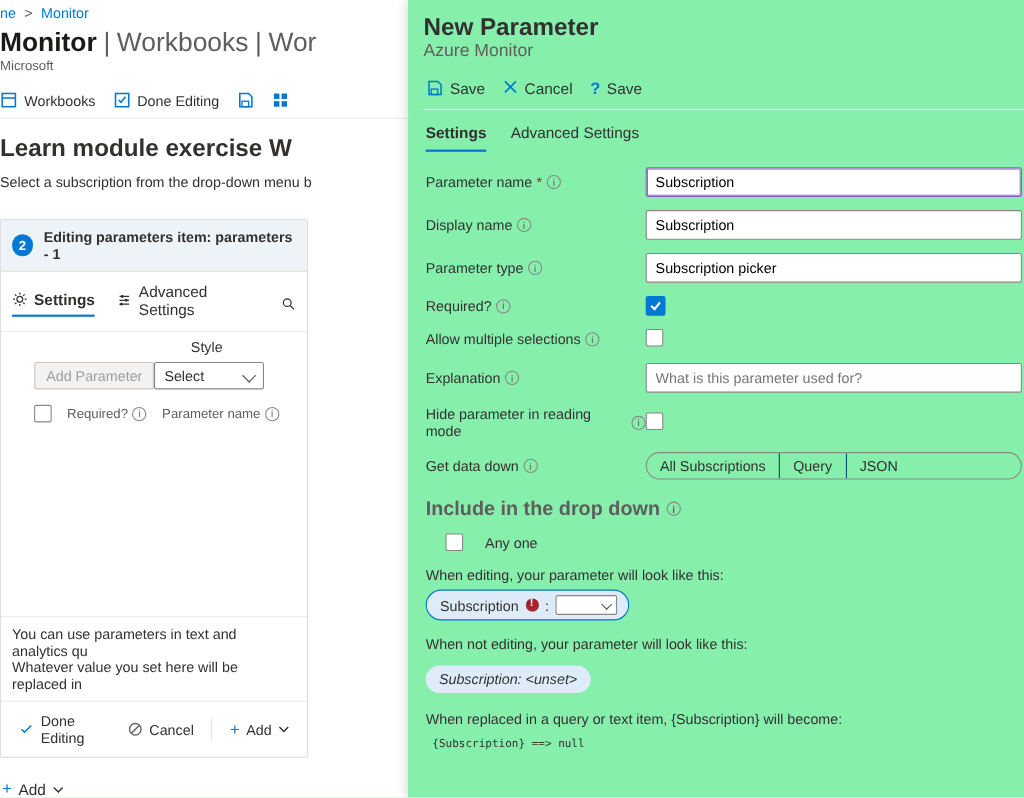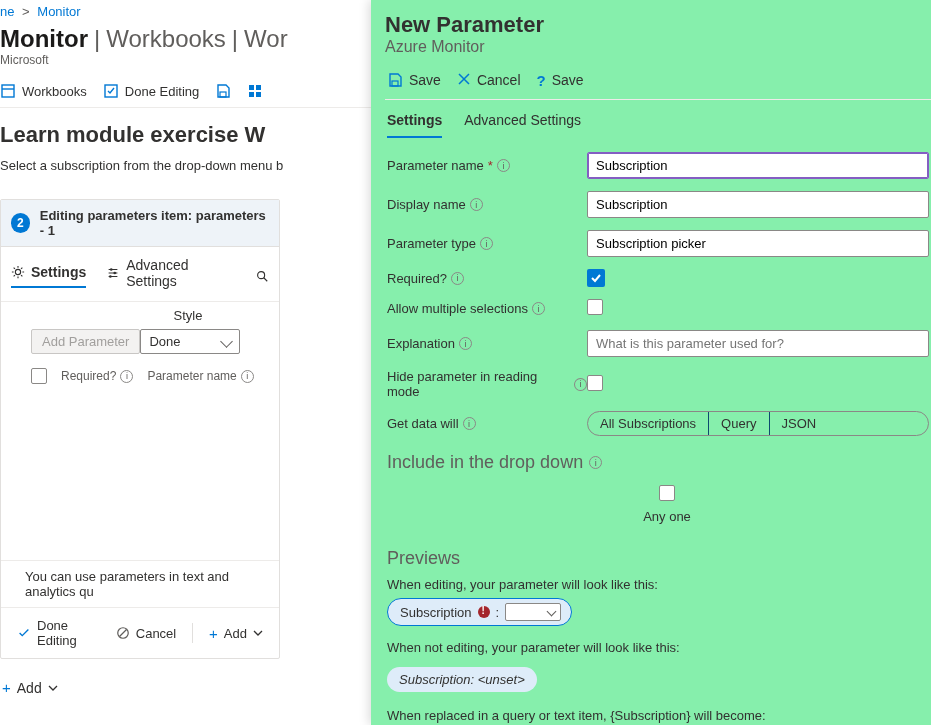--- a/index.html
+++ b/index.html
@@ -25,21 +25,21 @@
   .step-tab.active { font-weight:600; border-bottom:2px solid #0078D4;}
   .col-headers { display:flex; gap:20px; padding:6px 10px 4px 30px; font-size:13px; color:#323130;align-items:flex-end;}
   .col-style { margin-left:116px;}
   .param-row { display:flex; align-items:center; padding:2px 10px 8px 30px;}
   .btn-gray { border:1px solid #c8c6c4; background:#f3f2f1; color:#a19f9d; border-radius:2px; padding:4px 10px; font-size:13px;}
   .select-box { border:1px solid #8a8886; border-radius:2px; padding:4px 26px 4px 8px; font-size:13px; position:relative; min-width:100px; background:#fff;}
   .select-box::after { content:""; position:absolute; right:8px; top:50%; width:8px; height:8px; margin-top:-5px; border-right:1px solid #605e5c; border-bottom:1px solid #605e5c; transform:rotate(45deg);}
   .table-head-row { display:flex; align-items:center; gap:14px; padding:6px 10px 6px 30px; color:#605e5c; font-size:12px;}
   .chk { width:16px; height:16px; border:1px solid #8a8886; border-radius:2px; background:#fff; display:inline-block;}
   .empty-body { height:170px;}
-  .hint-box { border-top:1px solid #edebe9; padding:8px 24px; font-size:13px; color:#323130;}
+  .hint-box { border-top:1px solid #edebe9; padding:8px 10px; font-size:13px; color:#323130;}
   .action-row { border-top:1px solid #edebe9; display:flex; align-items:center; gap:6px; padding:6px 10px;}
   .act-btn { display:flex; align-items:center; gap:6px; padding:4px 6px; font-size:13px; color:#323130; cursor:pointer;}
   .act-divider { width:1px; height:20px; background:#e1dfdd; margin:0 4px;}
   .check-icon{ color:#0078D4;}
   .prohibit-icon{ color:#605e5c;}
   .plus-icon{ color:#0078D4; font-size:15px;}
   .add-footer { display:flex; align-items:center; gap:6px; padding:20px 0 0 2px; font-size:14px; color:#323130; cursor:pointer;}
   .left-col { padding:0 14px 0 0; width:300px; position:absolute; left:0; top:0; right:0;}
   .left-inner{ padding:0 0 0 0;}
 
@@ -60,22 +60,22 @@
   .info-ic { width:13px; height:13px; border:1px solid #8a8886; border-radius:50%; display:inline-flex; align-items:center; justify-content:center; font-size:9px; color:#605e5c;}
   .form-input { flex:1; }
   .txt-input { width:100%; border:1px solid #8a8886; border-radius:2px; padding:5px 8px; font-size:13px; font-family:inherit; outline:none;}
   .txt-input.selected { border-color:#845ec2; border-width:1px; box-shadow:0 0 0 1px #845ec2 inset;}
   .chk-blue { width:18px; height:18px; background:#0078D4; border-radius:2px; display:inline-flex; align-items:center; justify-content:center;}
   .chk-blue svg { stroke:#fff;}
   .pill-group { display:flex; border:1px solid #8a8886; border-radius:14px; overflow:hidden; font-size:13px;}
   .pill { padding:4px 12px; cursor:pointer; color:#323130;}
   .pill.active { background:#0078D4; color:#fff;}
   .pill + .pill { border-left:1px solid #0c4a6e;}
-  .section-h { font-size:18px; font-weight:400; color:#605e5c; margin:16px 0 8px 0; display:flex; align-items:center; gap:6px;}
-  .inline-chk-row { display:flex; align-items:center; gap:8px; padding:4px 0 8px 18px;flex-direction:column;}
+  .section-h { font-size:18px; font-weight:700; color:#605e5c; margin:16px 0 8px 0; display:flex; align-items:center; gap:6px;}
+  .inline-chk-row { display:flex; align-items:center; gap:20px; padding:4px 0 8px 18px;}
   .prev-text { font-size:13px; margin:6px 0;}
   .prev-pill { display:inline-flex; align-items:center; gap:6px; border:1px solid #0078D4; background:#deecf9; border-radius:16px; padding:4px 10px 4px 12px; font-size:13px;}
   .prev-pill .dd { width:56px; height:18px; background:#fff; border:1px solid #8a8886; border-radius:2px; position:relative;}
   .prev-pill .dd::after{content:""; position:absolute; right:5px; top:4px; width:6px; height:6px; border-right:1px solid #605e5c; border-bottom:1px solid #605e5c; transform:rotate(45deg);}
   .err-ic { width:12px;height:12px; background:#a4262c; border-radius:50%; display:inline-block; position:relative;}
   .err-ic::after{content:"!"; color:#fff; font-size:10px; font-weight:700; position:absolute; left:4px; top:-1px;}
   .prev-static-pill{ display:inline-block; background:#deecf9; border-radius:14px; padding:5px 12px; font-size:13px; margin:6px 0 10px 0;font-style:italic;}
   .code-line { font-family: Consolas, monospace; font-size:10px; padding:4px 6px;}
   svg{display:block;}
 </style>
@@ -173,38 +173,39 @@
             </svg>
           </span>
       </div>
 
       <div class="col-headers">
         <span style="visibility:hidden;">x</span>
         <span class="col-style">Style</span>
       </div>
       <div class="param-row">
         <button class="btn-gray">Add Parameter</button>
-        <div class="select-box">Done</div>
+        <div class="select-box">Select</div>
       </div>
 
       <div class="table-head-row">
         <span class="chk"></span>
         <span style="display:flex;align-items:center;gap:4px;">
           <span>Required?</span>
           <span class="info-ic">i</span>
         </span>
         <span style="display:flex;align-items:center;gap:4px;">
           <span>Parameter name</span>
           <span class="info-ic">i</span>
         </span>
       </div>
       <div class="empty-body"></div>
 
       <div class="hint-box">
         <div>You can use parameters in text and analytics qu</div>
+        <div>Whatever value you set here will be replaced in</div>
       </div>
 
       <div class="action-row">
         <div class="act-btn">
           <span class="check-icon">
               <svg width="14" height="14" viewBox="0 0 16 16">
                 <path d="M3 8 L6 11 L13 4" fill="none" stroke="#0078D4" stroke-width="1.6"></path>
               </svg>
             </span>
           <span>Done Editing</span>
@@ -336,42 +337,41 @@
     <div class="form-row">
       <div class="form-label">
         <span>Hide parameter in reading mode</span>
         <span class="info-ic">i</span>
       </div>
       <div class="form-input"><span class="chk"></span></div>
     </div>
 
     <div class="form-row">
       <div class="form-label">
-        <span>Get data will</span>
+        <span>Get data down</span>
         <span class="info-ic">i</span>
       </div>
       <div class="form-input">
         <div class="pill-group">
           <div class="pill">All Subscriptions</div>
           <div class="pill">Query</div>
           <div class="pill">JSON</div>
         </div>
       </div>
     </div>
 
     <div class="section-h">
       <span>Include in the drop down</span>
       <span class="info-ic">i</span>
     </div>
     <div class="inline-chk-row">
       <span class="chk"></span>
       <span>Any one</span>
     </div>
 
-    <div class="section-h">Previews</div>
     <div class="prev-text">When editing, your parameter will look like this:</div>
     <div class="prev-pill">
       <span>Subscription</span>
       <span class="err-ic"></span>
         <span>:</span>
       <span class="dd"></span>
     </div>
 
     <div class="prev-text" style="margin-top:14px;">When not editing, your parameter will look like this:</div>
     <div class="prev-static-pill">Subscription: &lt;unset&gt;</div>

